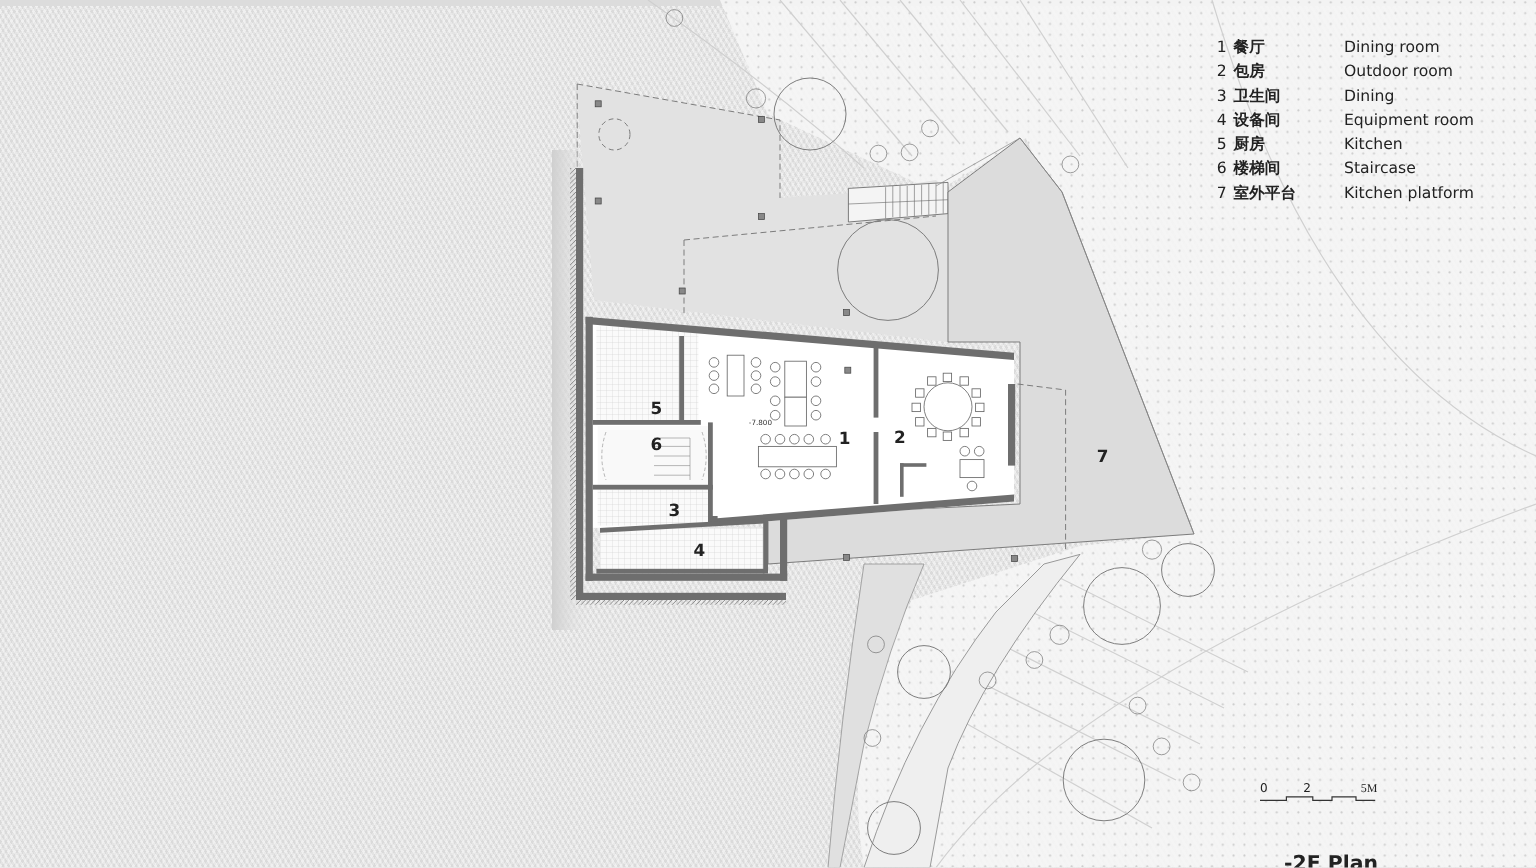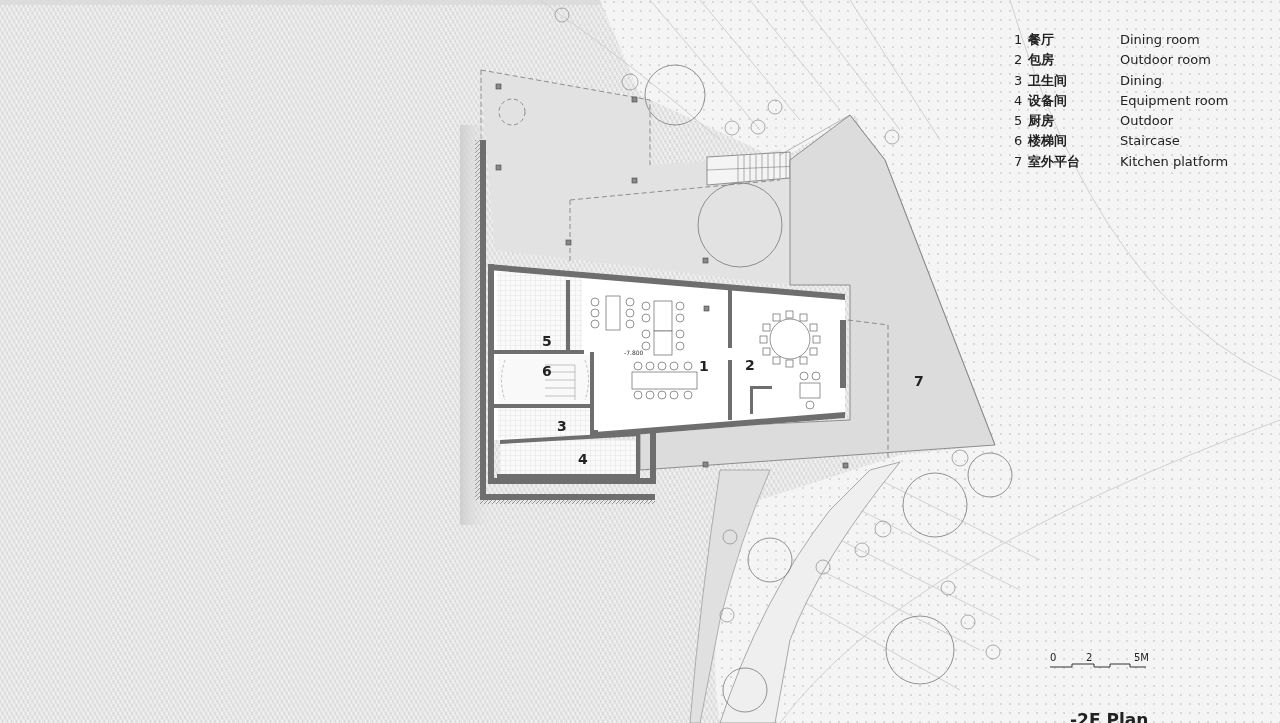--- a/index.html
+++ b/index.html
@@ -278,36 +278,36 @@
       <span class="en">Dining</span>
     </div>
   <div class="row">
       <span class="num">4</span>
       <span class="cn">设备间</span>
       <span class="en">Equipment room</span>
     </div>
   <div class="row">
       <span class="num">5</span>
       <span class="cn">厨房</span>
-      <span class="en">Outdoor</span>
+      <span class="en">Kitchen</span>
     </div>
   <div class="row">
       <span class="num">6</span>
       <span class="cn">楼梯间</span>
       <span class="en">Staircase</span>
     </div>
   <div class="row">
       <span class="num">7</span>
       <span class="cn">室外平台</span>
       <span class="en">Kitchen platform</span>
     </div>
 </div>
 
 <div class="scale">
   <span class="t" style="left:4px;">0</span>
   <span class="t" style="left:40px;">2</span>
-  <span class="t" style="left:88px;">5M</span>
+  <span class="t" style="left:88px;font-family:Liberation Serif, serif;">5M</span>
   <svg width="110" height="20" style="position:absolute;left:0;top:0;">
     <path d="M4 15 H26 V12 H48 V15 H64 V12 H84 V15 H100" fill="none" stroke="#333" stroke-width="1"></path>
   </svg>
 </div>
 
 <div class="plan-title">-2F Plan</div>
 
 </body></html>

